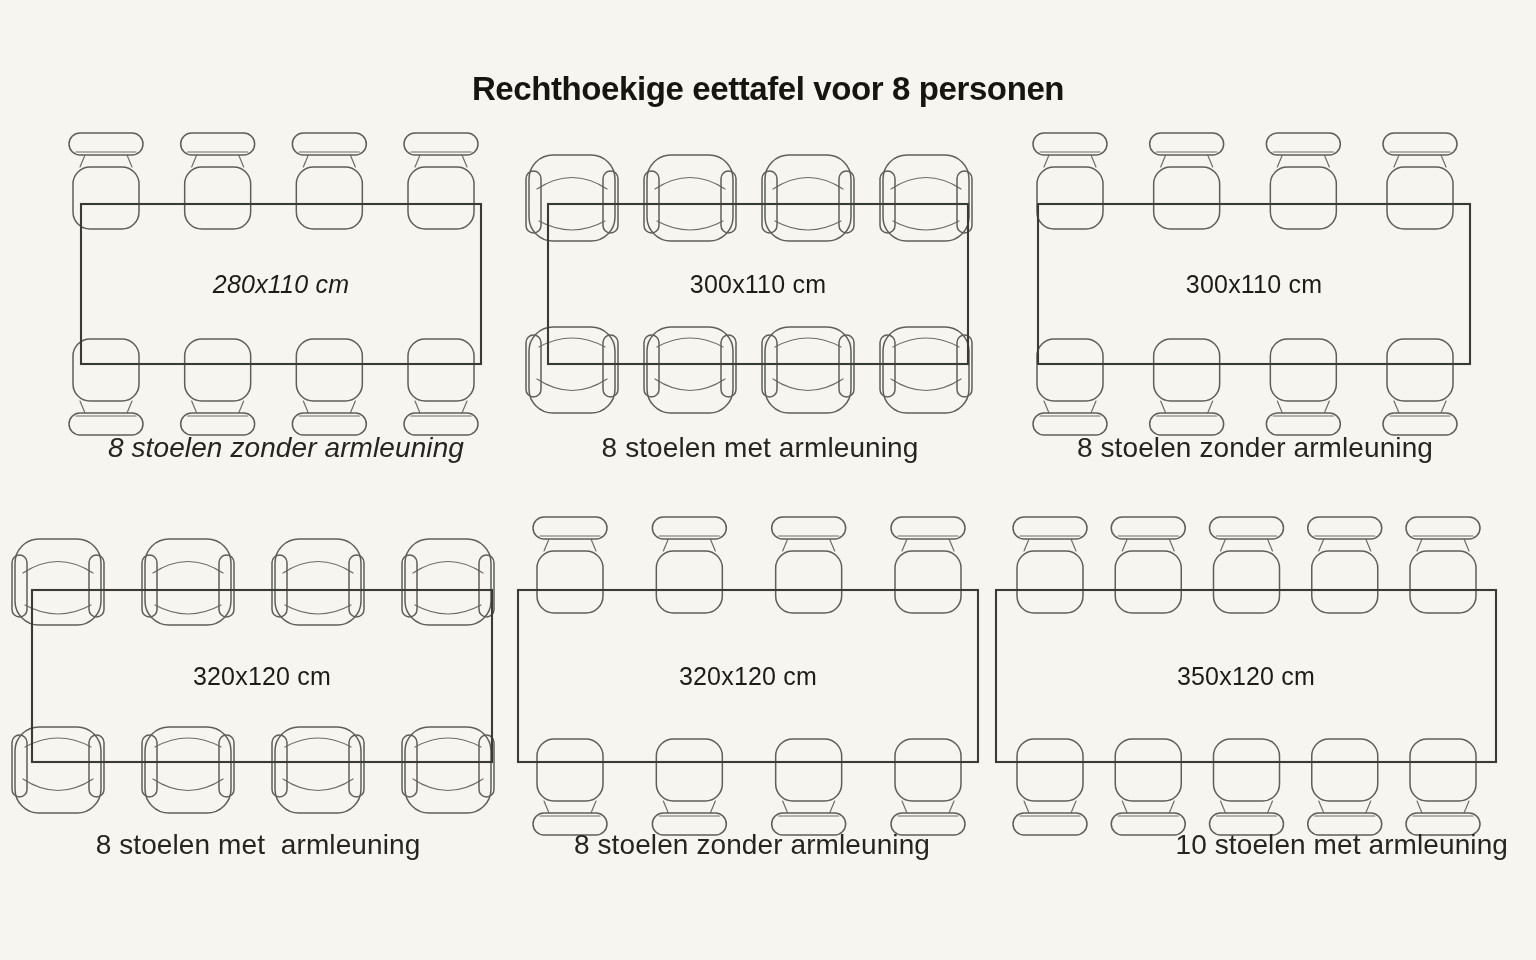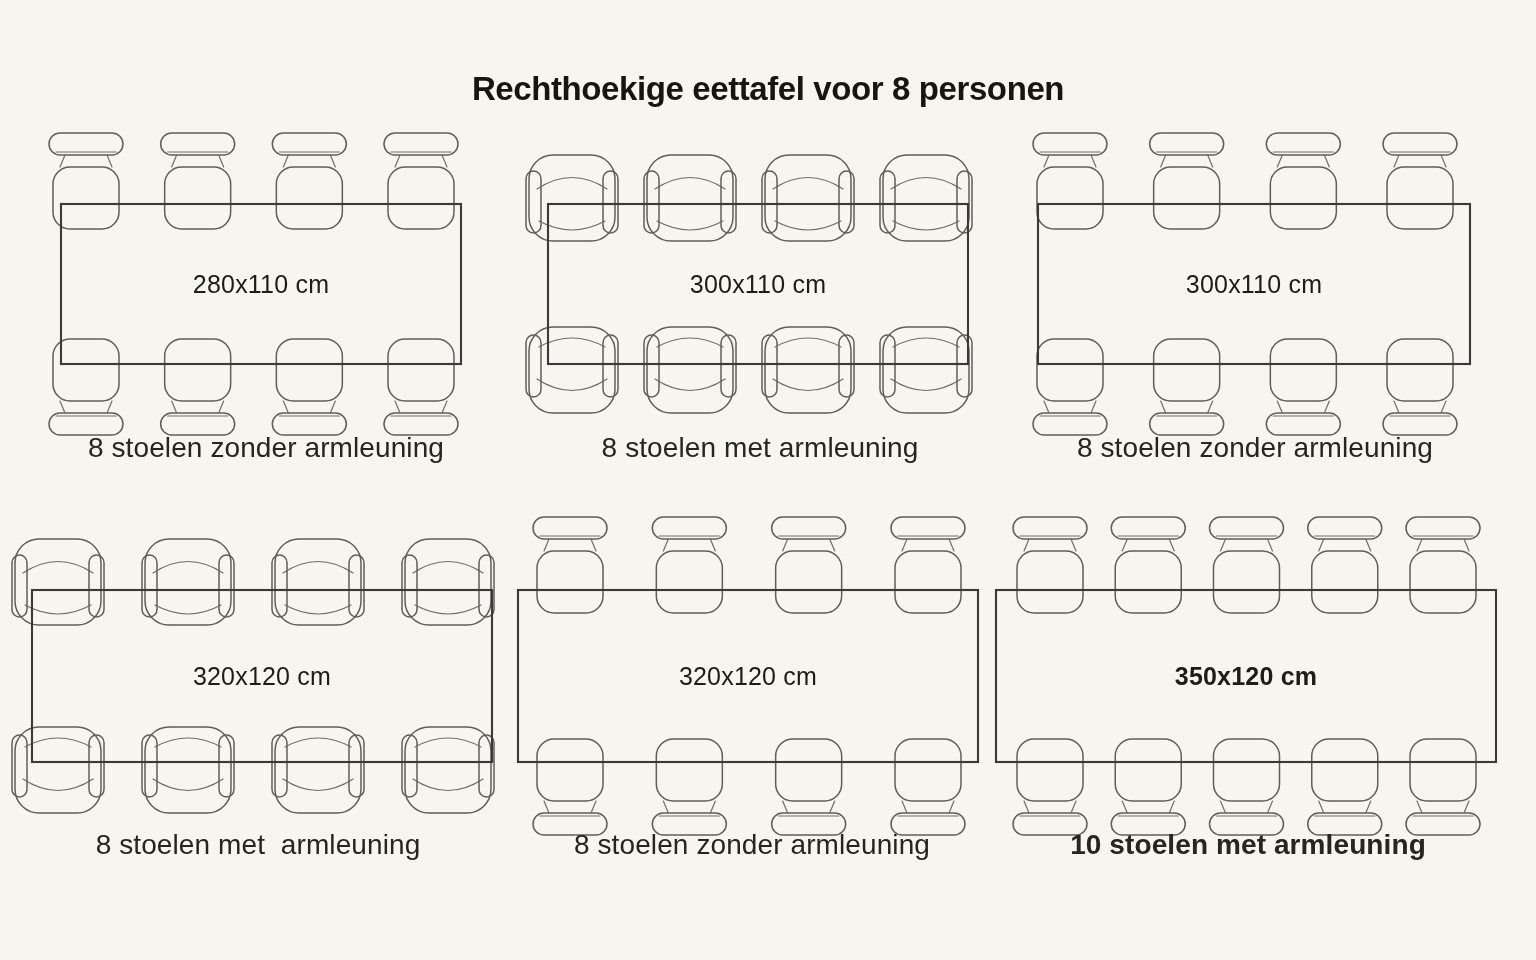--- a/index.html
+++ b/index.html
@@ -67,21 +67,21 @@
     text-anchor: middle;
     letter-spacing: 0.2px;
   }
 </style>
 </head>
 <body>
 
 <div id="page-title">Rechthoekige eettafel voor 8 personen</div>
 
 <div id="panels-root">
-    <div class="panel row1" style="left: 46px; top: 158px; width: 440px;">
+    <div class="panel row1" style="left: 66px; top: 158px; width: 440px; font-style: italic;">
       <svg width="440" height="270" viewBox="0 0 440 270" class="panel-figure">
         <g>
           <g>
             <rect x="7" y="9" width="66" height="62" rx="17" ry="17" class="ch"></rect>
             <rect x="3" y="-25" width="74" height="22" rx="11" ry="11" class="ch"></rect>
             <line x1="10" y1="-6" x2="70" y2="-6" class="ch-thin"></line>
             <line x1="19" y1="-3" x2="14" y2="9" class="ch-thin"></line>
             <line x1="61" y1="-3" x2="66" y2="9" class="ch-thin"></line>
           </g>
           <g>
@@ -402,21 +402,21 @@
             <line x1="390" y1="278" x2="450" y2="278" class="ch-thin"></line>
             <line x1="399" y1="275" x2="394" y2="263" class="ch-thin"></line>
             <line x1="441" y1="275" x2="446" y2="263" class="ch-thin"></line>
           </g>
         </g>
         <rect x="10" y="52" width="460" height="172" class="tbl"></rect>
         <text x="240" y="147" class="dim">320x120 cm</text>
       </svg>
       <div class="panel-caption" style="width: 488px;">8 stoelen zonder armleuning</div>
     </div>
-    <div class="panel row2" style="left: 988px; top: 538px; width: 520px; font-weight: bold;">
+    <div class="panel row2" style="left: 988px; top: 538px; width: 520px;">
       <svg width="520" height="285" viewBox="0 0 520 285" class="panel-figure">
         <g>
           <g>
             <rect x="29" y="13" width="66" height="62" rx="17" ry="17" class="ch"></rect>
             <rect x="25" y="-21" width="74" height="22" rx="11" ry="11" class="ch"></rect>
             <line x1="32" y1="-2" x2="92" y2="-2" class="ch-thin"></line>
             <line x1="41" y1="1" x2="36" y2="13" class="ch-thin"></line>
             <line x1="83" y1="1" x2="88" y2="13" class="ch-thin"></line>
           </g>
           <g>
@@ -481,15 +481,15 @@
             <rect x="422" y="201" width="66" height="62" rx="17" ry="17" class="ch"></rect>
             <rect x="418" y="275" width="74" height="22" rx="11" ry="11" class="ch"></rect>
             <line x1="425" y1="278" x2="485" y2="278" class="ch-thin"></line>
             <line x1="434" y1="275" x2="429" y2="263" class="ch-thin"></line>
             <line x1="476" y1="275" x2="481" y2="263" class="ch-thin"></line>
           </g>
         </g>
         <rect x="8" y="52" width="500" height="172" class="tbl"></rect>
         <text x="258" y="147" class="dim">350x120 cm</text>
       </svg>
-      <div class="panel-caption" style="width: 520px;">10 stoelen met armleuning</div>
+      <div class="panel-caption" style="width: 520px; text-align: right;">10 stoelen met armleuning</div>
     </div>
   </div>
 
 </body></html>

